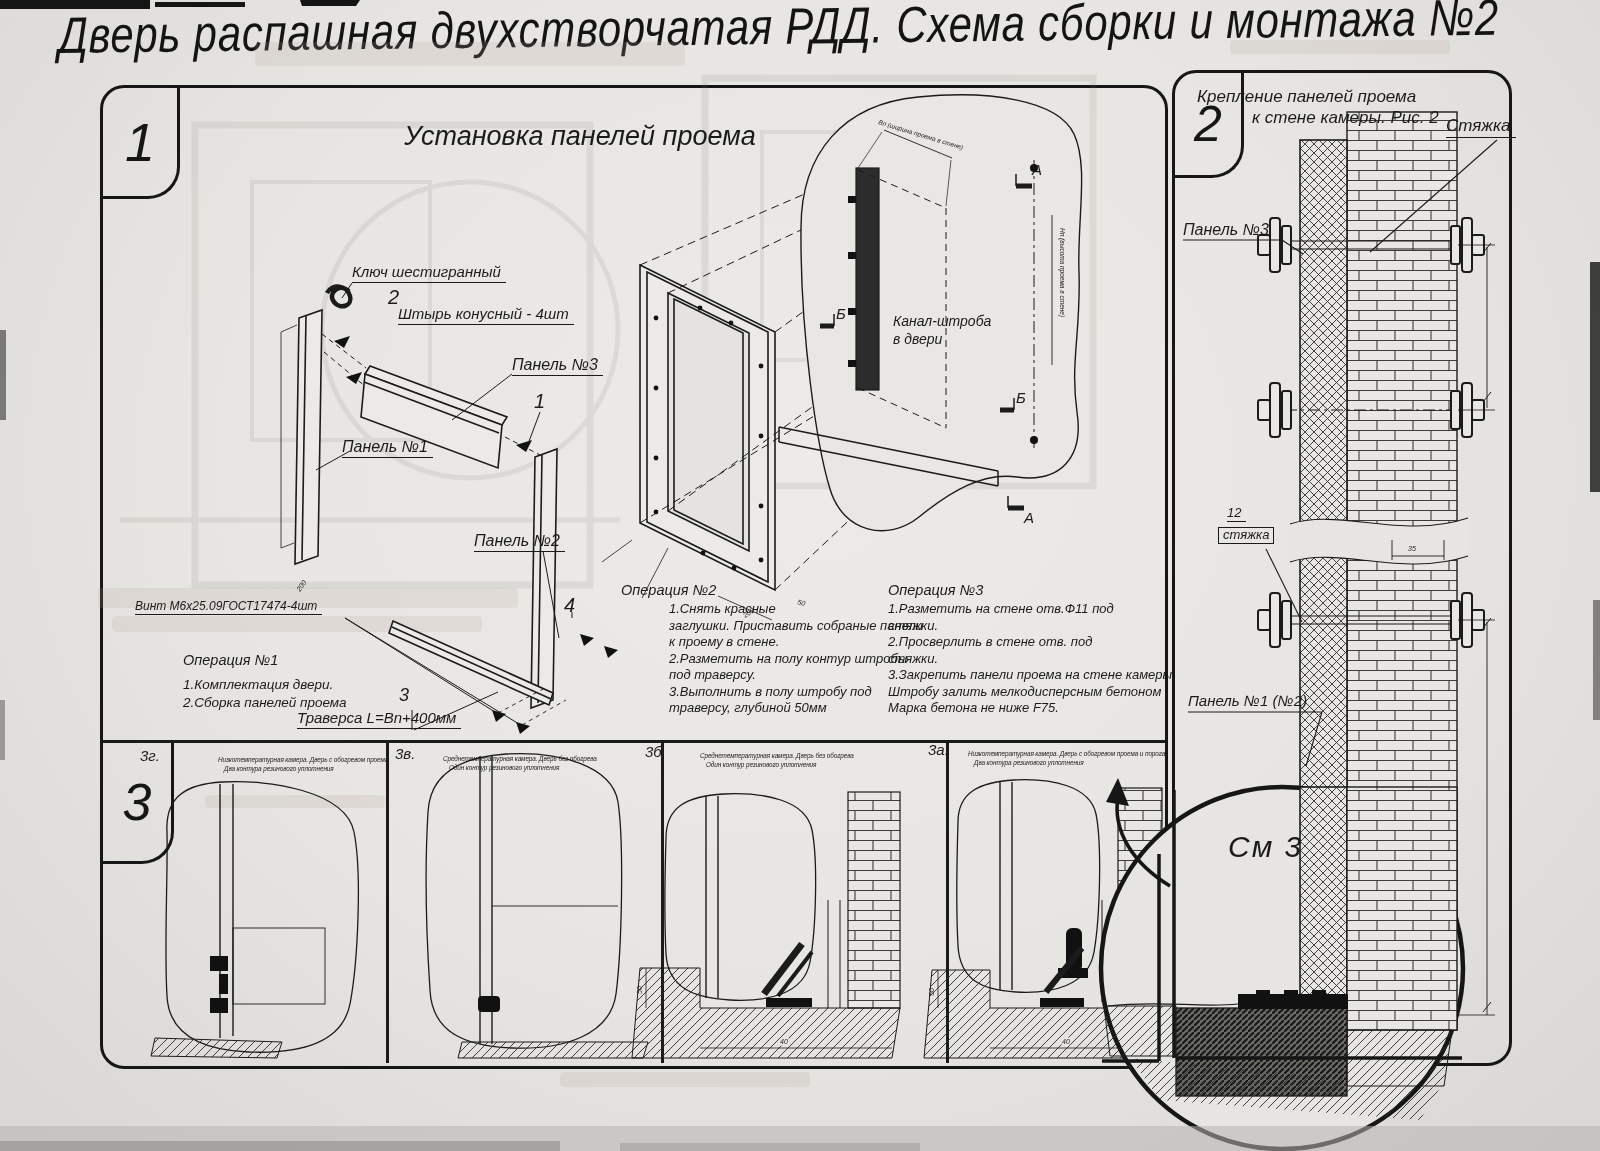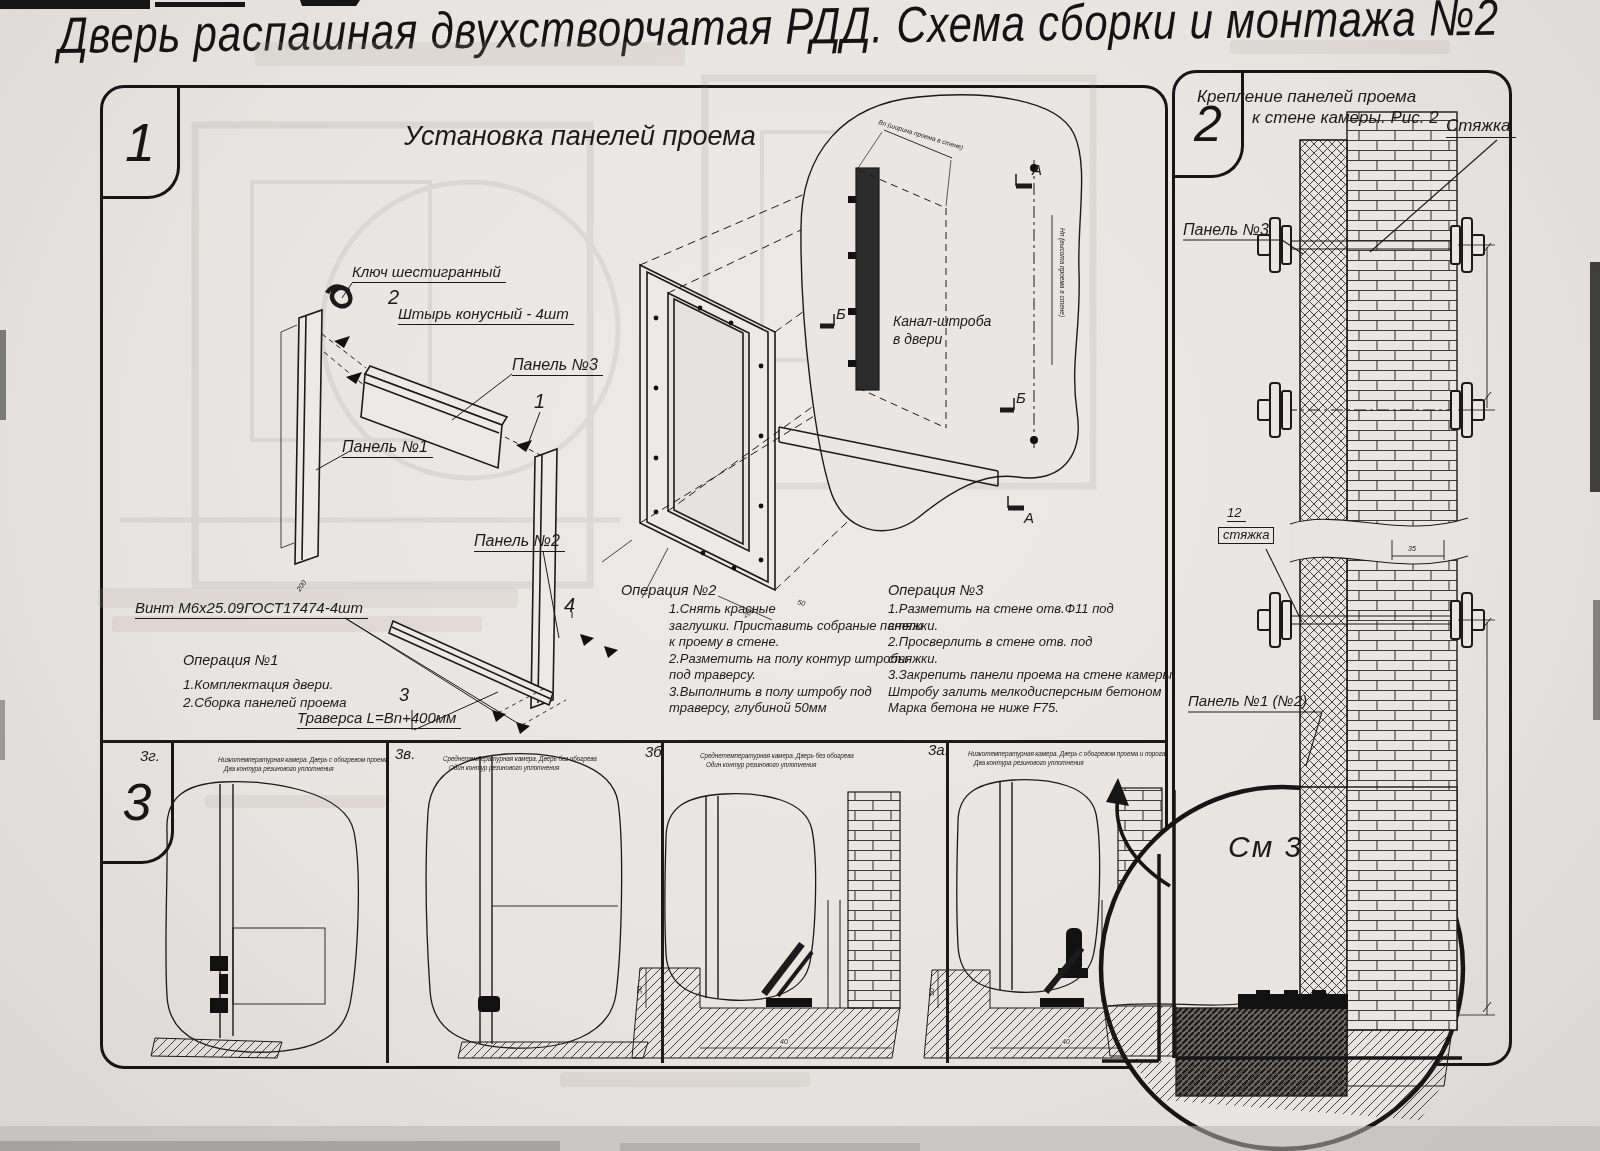--- a/index.html
+++ b/index.html
@@ -340,21 +340,21 @@
   <div class="lbl" style="left:380px;top:122px;width:400px;text-align:center;font-size:27px;">Установка панелей проема</div>
 
   <div class="lbl u" style="left:352px;top:264px;font-size:15px;">Ключ шестигранный</div>
   <div class="lbl" style="left:388px;top:286px;font-size:20px;">2</div>
   <div class="lbl u" style="left:398px;top:306px;font-size:15px;">Штырь конусный - 4шт</div>
   <div class="lbl u" style="left:512px;top:356px;font-size:16px;">Панель №3</div>
   <div class="lbl u" style="left:342px;top:432px;font-size:16px;margin-top:6px;">Панель №1</div>
   <div class="lbl" style="left:534px;top:390px;font-size:20px;">1</div>
   <div class="lbl u" style="left:474px;top:532px;font-size:16px;">Панель №2</div>
   <div class="lbl" style="left:564px;top:594px;font-size:20px;">4</div>
-  <div class="lbl u" style="left:135px;top:600px;font-size:15px;">Винт М6х25.09ГОСТ17474-4шт</div>
+  <div class="lbl u" style="left:135px;top:600px;font-size:12px;">Винт М6х25.09ГОСТ17474-4шт</div>
   <div class="lbl" style="left:399px;top:686px;font-size:18px;">3</div>
   <div class="lbl u" style="left:297px;top:710px;font-size:15px;">Траверса  L=Bn+400мм</div>
 
   <div class="lbl" style="left:183px;top:653px;font-size:14.5px;">Операция №1</div>
   <div class="lbl op-body" style="left:183px;top:676px;font-size:13.5px;line-height:1.3;">1.Комплектация двери.
 2.Сборка панелей проема</div>
   <div class="lbl" style="left:621px;top:583px;font-size:14.5px;">Операция №2</div>
   <div class="lbl op-body" style="left:621px;top:601px;font-size:13px;line-height:1.27;margin-left:48px;">1.Снять красные
 заглушки. Приставить собраные панели
 к проему в стене.

